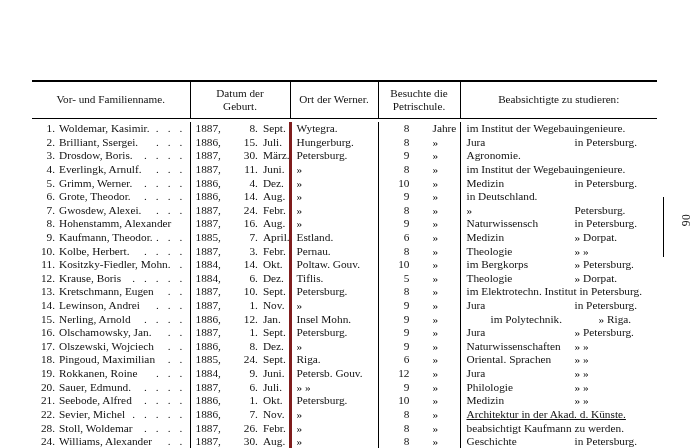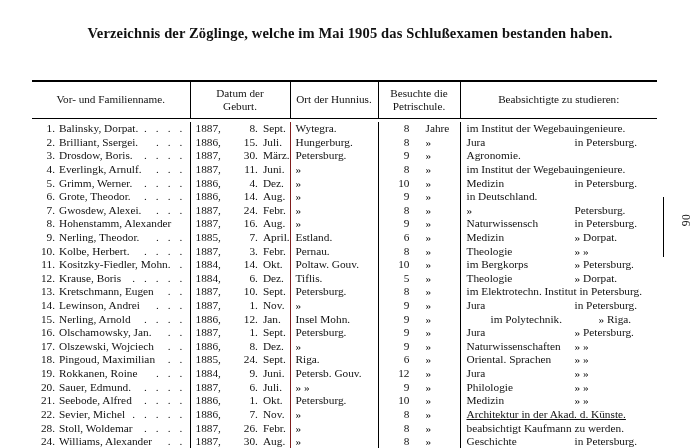--- a/index.html
+++ b/index.html
@@ -96,21 +96,21 @@
   .col-place  { width: 88px; }
   .col-school { width: 82px; }
   .col-study  { width: 197px; }
 
   .body-table td.c-name {
     border-right: 1px solid #000;
     padding-left: 4px;
     padding-right: 4px;
   }
   .body-table td.c-date {
-    border-right: 1px solid #7f1d1d;
+    border-right: 3px solid #7f1d1d;
     padding-left: 5px;
   }
   .body-table td.c-place {
     border-right: 1px solid #000;
     padding-left: 5px;
   }
   .body-table td.c-school {
     border-right: 1px solid #000;
     padding-left: 5px;
   }
@@ -159,21 +159,21 @@
   .school-cell {
     display: flex;
     align-items: baseline;
   }
   .yrs {
     flex: 0 0 26px;
     text-align: right;
   }
   .unit {
     flex: 0 0 auto;
-    padding-left: 16px;
+    padding-left: 23px;
   }
   .study-cell {
     display: flex;
     align-items: baseline;
   }
   .subject { flex: 0 0 auto; }
   .where {
     flex: 0 0 auto;
   }
   .page-num {
@@ -192,40 +192,39 @@
     width: 0;
     height: 60px;
     border-left: 1.4px solid #000;
   }
 </style>
 </head>
 <body>
 
 <div class="page">
 
-  <h1 class="doc-title">Verzeichnis der Zöglinge, welche im Mai 1905 das Schlußexamen bestanden haben.</h1>
 
   <div class="table-wrap">
     <div class="rule-top"></div>
     <table class="register">
       <colgroup>
         <col class="col-name">
           <col class="col-date">
           <col class="col-place">
           <col class="col-school">
           <col class="col-study">
       </colgroup>
       <tbody>
           <tr class="header-row">
         <th class="first">Vor- und Familienname.</th>
         <th>
           <span>Datum der</span><br>
           <span>Geburt.</span>
         </th>
-        <th>Ort der Hunnius.</th>
+        <th>Ort der Werner.</th>
         <th>
           <span>Besuchte die</span><br>
           <span>Petrischule.</span>
         </th>
         <th class="last">Beabsichtigte zu studieren:</th>
       </tr>
     </tbody>
       </table>
     <div class="rule-mid"></div>
 
@@ -235,21 +234,21 @@
           <col class="col-date">
           <col class="col-place">
           <col class="col-school">
           <col class="col-study">
       </colgroup>
       <tbody id="rows-body">
           <tr>
             <td class="c-name">
               <span class="name-cell">
                 <span class="idx">1.</span>
-                <span class="nm">Balinsky, Dorpat.</span>
+                <span class="nm">Woldemar, Kasimir.</span>
                 <span class="leader">. . . .</span>
               </span>
             </td>
             <td class="c-date">
               <span class="date-cell">
                 <span class="yr">1887,</span>
                 <span class="dy">8.</span>
                 <span class="mo">Sept.</span>
               </span>
             </td>
@@ -467,21 +466,21 @@
               <span class="study-cell">
                 <span class="subject" style="min-width: 0px; display: inline-block; width: 108px;">Naturwissensch</span>
                 <span class="where" style="padding-left: 0px;">in Petersburg.</span>
               </span>
             </td>
           </tr>
           <tr>
             <td class="c-name">
               <span class="name-cell">
                 <span class="idx">9.</span>
-                <span class="nm">Nerling, Theodor.</span>
+                <span class="nm">Kaufmann, Theodor.</span>
                 <span class="leader">. . .</span>
               </span>
             </td>
             <td class="c-date">
               <span class="date-cell">
                 <span class="yr">1885,</span>
                 <span class="dy">7.</span>
                 <span class="mo">April.</span>
               </span>
             </td>

